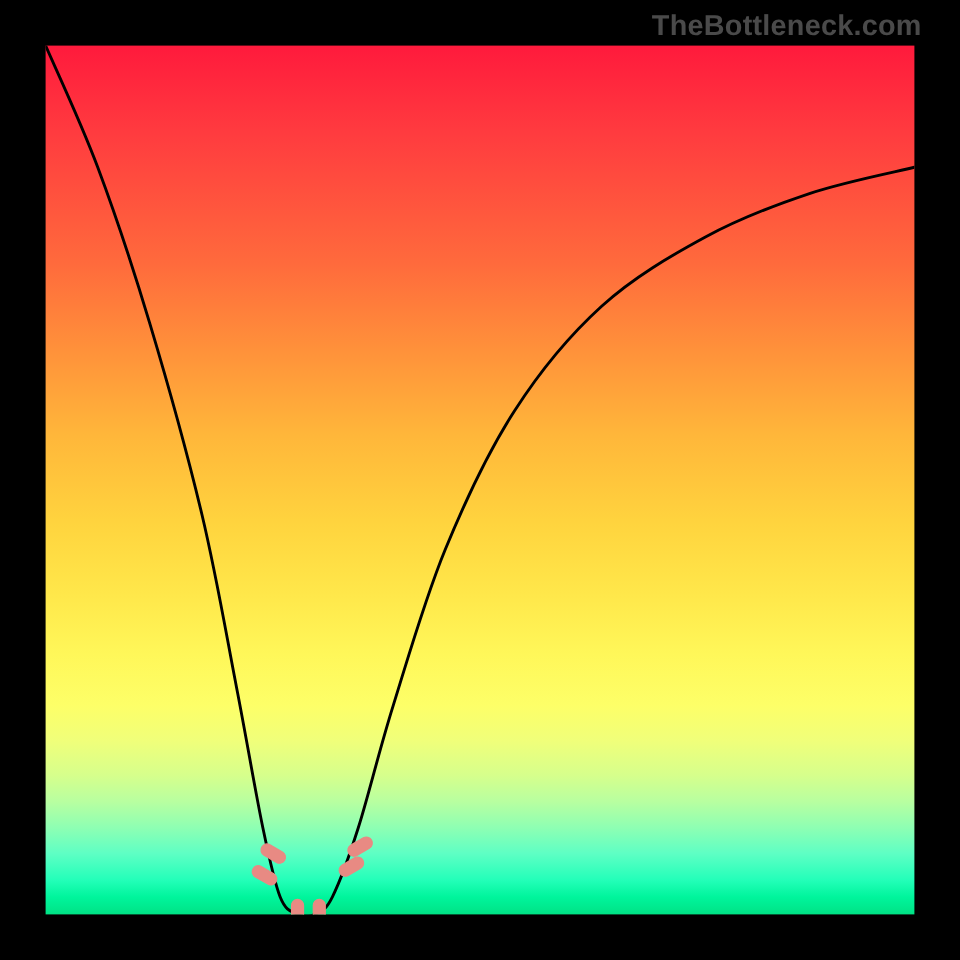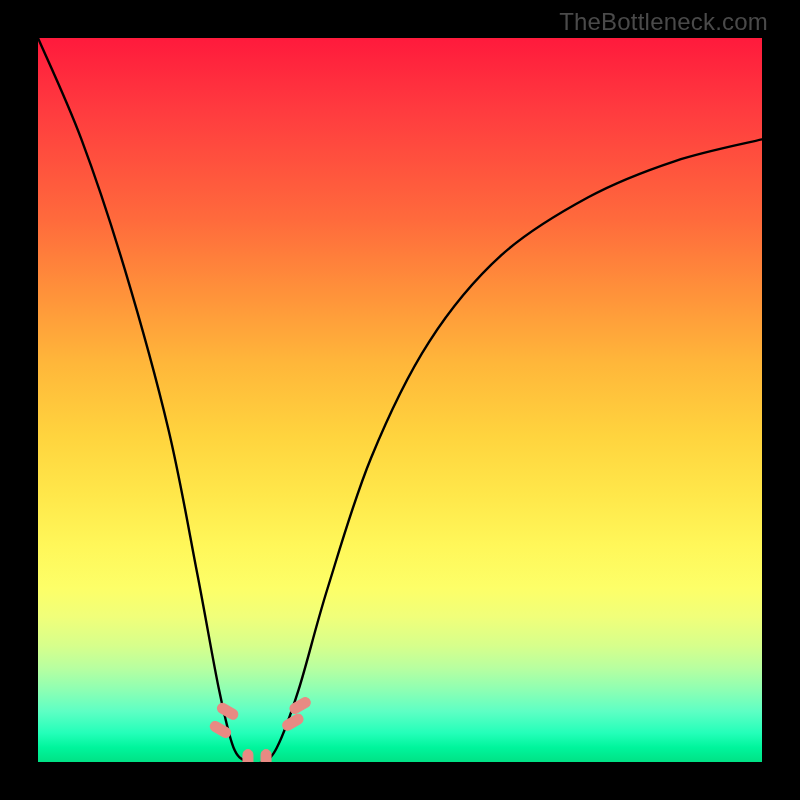--- a/index.html
+++ b/index.html
@@ -44,21 +44,21 @@
       #00f59c 98%,
       #00e285 100%
     );
   }
   .watermark {
     position: absolute;
     top: 8px;
     right: 32px;
     color: #4a4a4a;
     font-size: 24px;
-    font-weight: 400;
+    font-weight: 700;
     letter-spacing: 0.2px;
     user-select: none;
   }
   svg.curve {
     position: absolute;
     top: 0;
     left: 0;
     width: 724px;
     height: 724px;
   }

